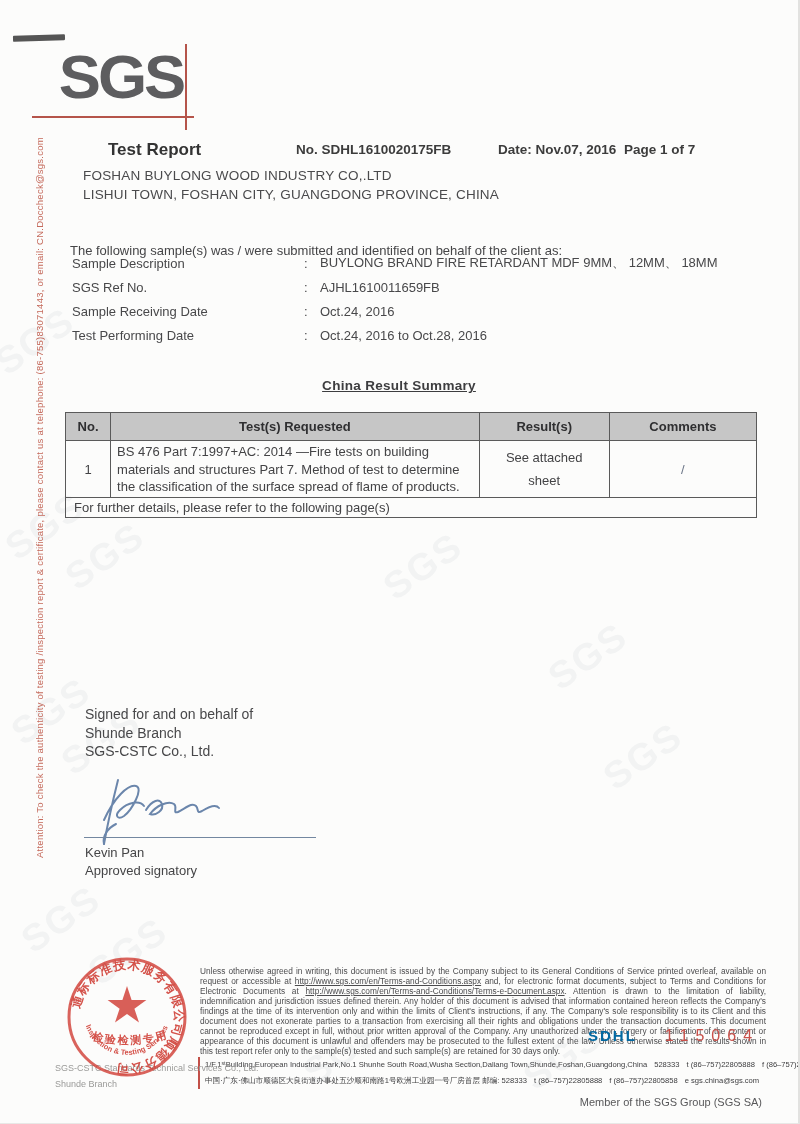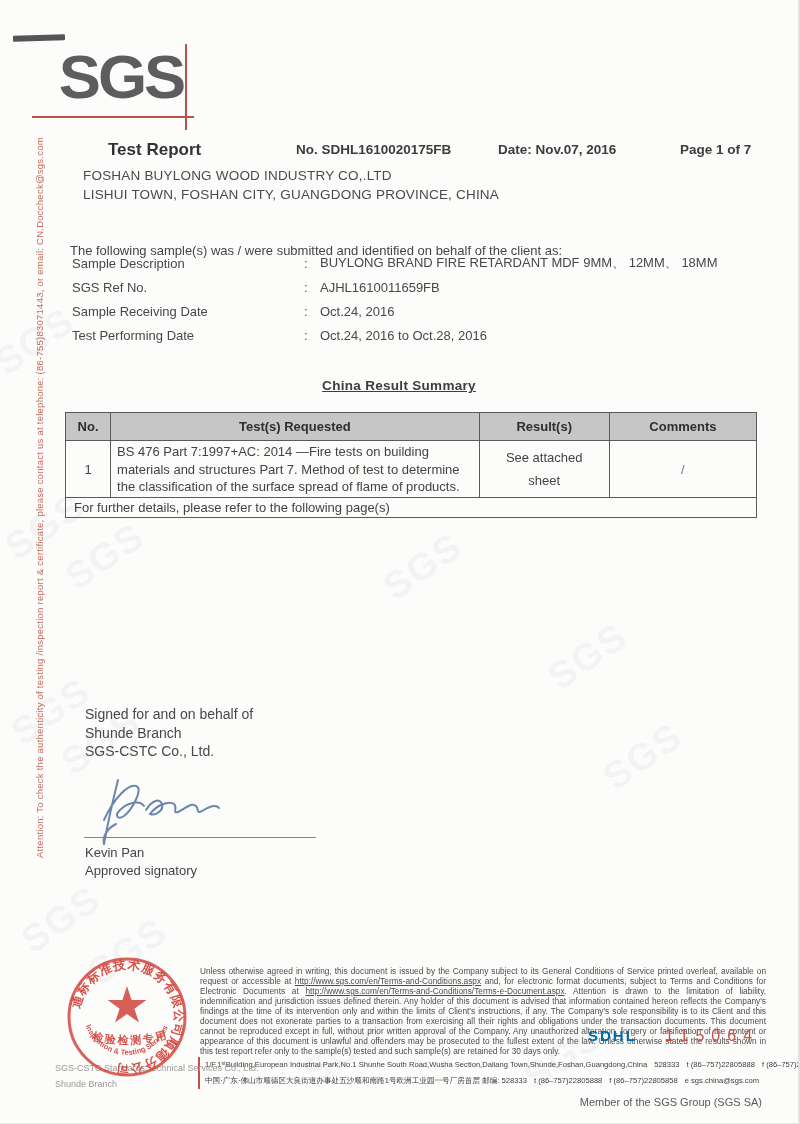--- a/index.html
+++ b/index.html
@@ -18,21 +18,21 @@
   
   .logo{position:absolute;left:60px;top:46px;font-size:62px;font-weight:900;color:#5d5d5f;
         letter-spacing:-3px;transform:scale(1.02,1.0);line-height:1;}
   .logo-vline{position:absolute;left:185px;top:44px;width:2px;height:86px;background:#b5544a;}
   .logo-hline{position:absolute;left:32px;top:116px;width:162px;height:2px;background:#b5544a;}
   
   .title{position:absolute;left:108px;top:140px;font-size:17px;font-weight:bold;color:#333;}
   .hmeta{position:absolute;top:142px;font-size:13.5px;font-weight:bold;color:#3c3c3c;}
   .report-no{left:296px;}
   .date{left:498px;}
-  .pageno{left:680px;}
+  .pageno{left:624px;}
   
   .client{position:absolute;left:83px;top:167px;font-size:13.5px;color:#4a4a4c;line-height:18.5px;letter-spacing:.2px;}
   
   .intro{position:absolute;left:70px;top:243px;font-size:13px;color:#454547;}
   .fields{position:absolute;left:72px;top:251px;width:660px;}
   .frow{display:flex;height:24px;align-items:center;font-size:13px;color:#48484a;}
   .flabel{width:232px;}
   .fcolon{width:16px;}
   
   .sum-head{position:absolute;left:0;top:378px;width:100%;text-align:center;

